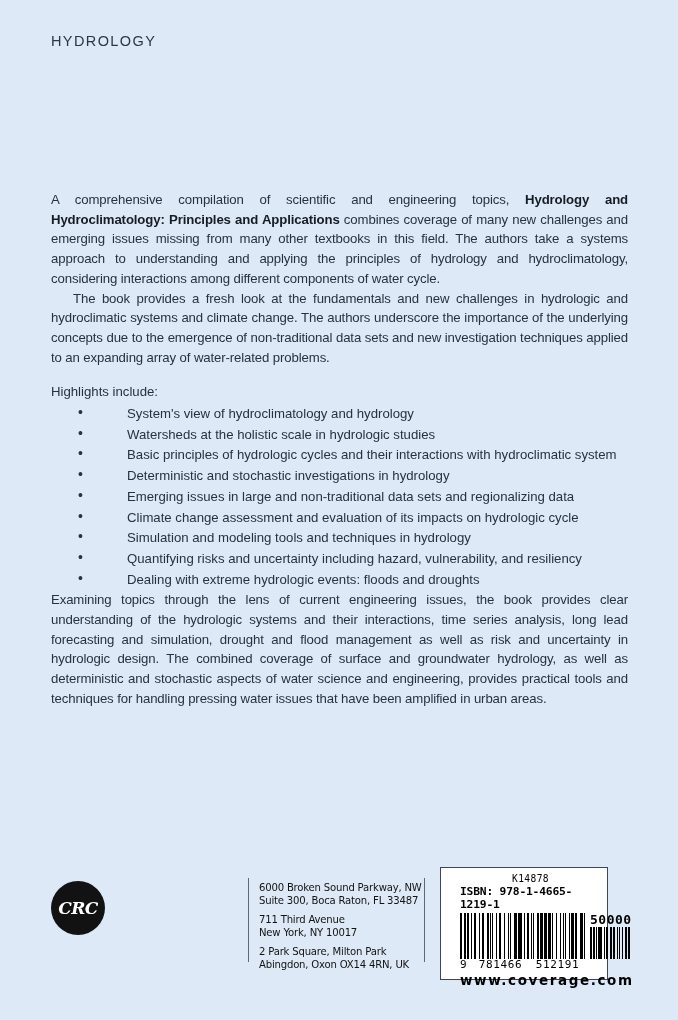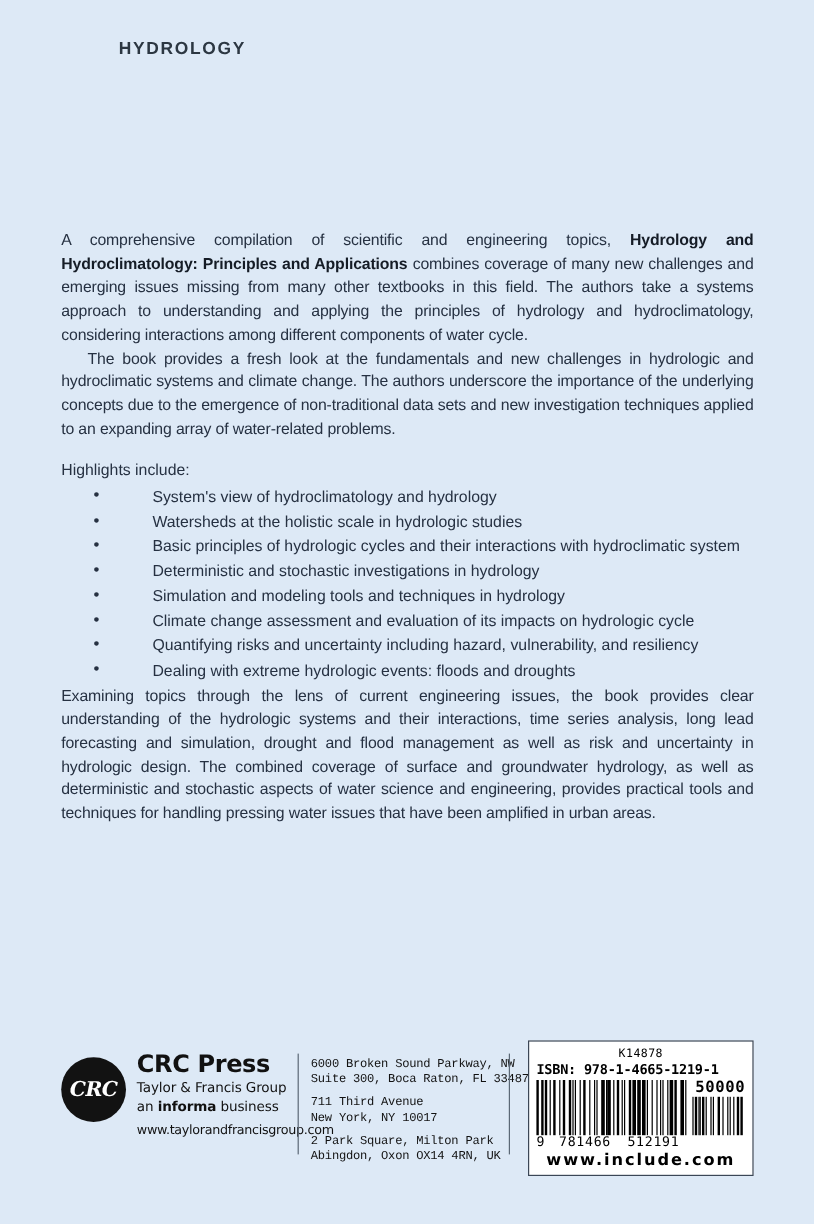--- a/index.html
+++ b/index.html
@@ -22,24 +22,23 @@
     padding: 0;
   }
 
   
   .series {
     position: absolute;
     left: 51px;
     top: 33px;
     font-size: 14.5px;
     letter-spacing: 1.4px;
-    font-weight: 700;
+    font-weight: 400;
     color: #2c3742;
     font-family: "Liberation Sans", sans-serif;
-    margin-left: 48px;
   }
 
   
   .title-wrap {
     position: absolute;
     left: 0;
     right: 0;
     top: 106px;
     text-align: center;
   }
@@ -197,41 +196,41 @@
   .addresses {
     position: absolute;
     left: 259px;
     top: 8px;
     font-family: "DejaVu Sans", sans-serif;
     font-size: 10.1px;
     line-height: 12.6px;
     color: #121212;
     letter-spacing: -0.2px;
   }
-  .addr-block { margin-bottom: 7px; font-family: Liberation Mono, monospace; }
+  .addr-block { margin-bottom: 7px; }
   .addr-block:last-child { margin-bottom: 0; }
   .addr-divider2 {
     position: absolute;
     left: 424px;
     top: 4px;
     width: 1px;
     height: 84px;
     background: #5b6876;
   }
 
   
   .barcode-box {
     position: absolute;
     left: 440px;
     top: -7px;
-    width: 188px;
+    width: 168px;
     height: 113px;
     background: #ffffff;
     border: 1px solid #3b4756;
-    padding: 5px 6px 4px 6px;
+    padding: 5px 6px 4px 19px;
     box-sizing: border-box;
     font-family: "DejaVu Sans Mono", monospace;
   }
   .bc-code {
     text-align: center;
     font-size: 9.6px;
     color: #000;
     letter-spacing: 0.4px;
     line-height: 11px;
   }
@@ -317,39 +316,34 @@
 
     <p class="para indent">The book provides a fresh look at the fundamentals and new challenges in hydrologic and hydroclimatic systems and climate change. The authors underscore the importance of the underlying concepts due to the emergence of non-traditional data sets and new investigation techniques applied to an expanding array of water-related problems.</p>
 
     <div class="hl-label">Highlights include:</div>
 
     <ul class="highlights">
       <li>System's view of hydroclimatology and hydrology</li>
       <li>Watersheds at the holistic scale in hydrologic studies</li>
       <li>Basic principles of hydrologic cycles and their interactions with hydroclimatic system</li>
       <li>Deterministic and stochastic investigations in hydrology</li>
+      <li>Emerging issues in large and non-traditional data sets and regionalizing data</li>
+      <li>Climate change assessment and evaluation of its impacts on hydrologic cycle</li>
       <li>Simulation and modeling tools and techniques in hydrology</li>
-      <li>Climate change assessment and evaluation of its impacts on hydrologic cycle</li>
       <li>Quantifying risks and uncertainty  including hazard, vulnerability, and resiliency</li>
       <li>Dealing with extreme hydrologic events: floods and droughts</li>
     </ul>
 
     <p class="para closing">Examining topics through the lens of current engineering issues, the book provides clear understanding of the hydrologic systems and their interactions, time series analysis, long lead forecasting and simulation, drought and flood management as well as risk and uncertainty in hydrologic design. The combined coverage of surface and groundwater hydrology, as well as deterministic and stochastic aspects of water science and engineering, provides practical tools and techniques for handling pressing water issues that have been amplified in urban areas.</p>
   </div>
 
   <div class="footer">
 
     <div class="publisher">
       <div class="crc-badge">CRC</div>
-      <div class="pub-text">
-        <div class="pub-name">CRC Press</div>
-        <div class="pub-group">Taylor &amp; Francis Group</div>
-        <div class="pub-informa"><span>an </span><b>informa</b><span> business</span></div>
-        <div class="pub-url">www.taylorandfrancisgroup.com</div>
-      </div>
     </div>
 
     <div class="addr-divider"></div>
 
     <div class="addresses">
       <div class="addr-block">
         <div>6000 Broken Sound Parkway, NW</div>
         <div>Suite 300, Boca Raton, FL 33487</div>
       </div>
       <div class="addr-block">
@@ -482,17 +476,17 @@
               <span style="width:2px;background:#000;"></span>
               <span style="width:3px;background:transparent;"></span>
             </div>
         </div>
       </div>
       <div class="bc-digits">
         <span class="d1">9</span>
         <span class="d2">781466</span>
         <span class="d3">512191</span>
       </div>
-      <div class="bc-url">www.include.com</div>
+      <div class="bc-url">www.coverage.com</div>
     </div>
 
   </div>
 </div>
 
 </body></html>

